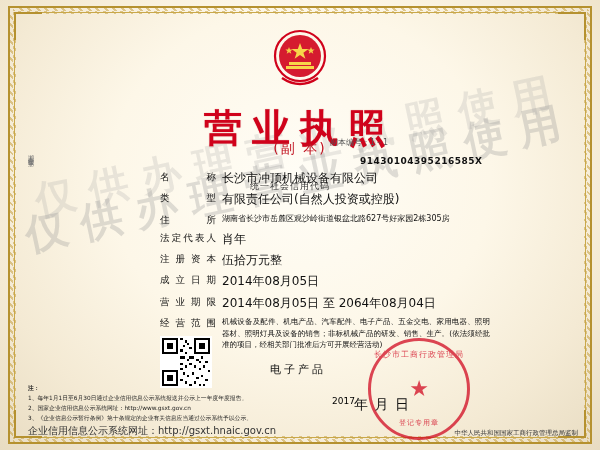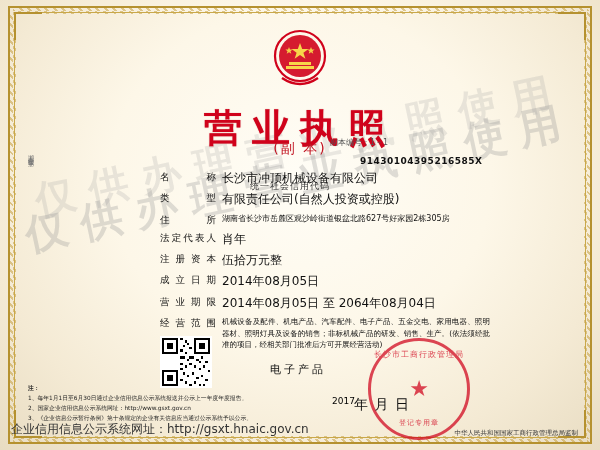--- a/index.html
+++ b/index.html
@@ -144,22 +144,22 @@
   }
   .qr svg{display:block;}
 
   
   .notes{
     position:absolute;left:28px;top:384px;width:230px;
     font-size:5.8px;line-height:1.7;color:#222;
   }
   .notes .hd{font-weight:bold;}
   .footer-left{
-    position:absolute;left:11px;bottom:12px;
-    font-size:12px;color:#333;
+    position:absolute;left:28px;bottom:12px;
+    font-size:10px;color:#333;
   }
   .footer-right{
     position:absolute;right:22px;bottom:12px;
     font-size:6.5px;color:#333;
   }
   .side-serial{
     position:absolute;left:26px;top:150px;
     writing-mode:vertical-rl;
     font-size:6px;color:#777;letter-spacing:1px;
   }

